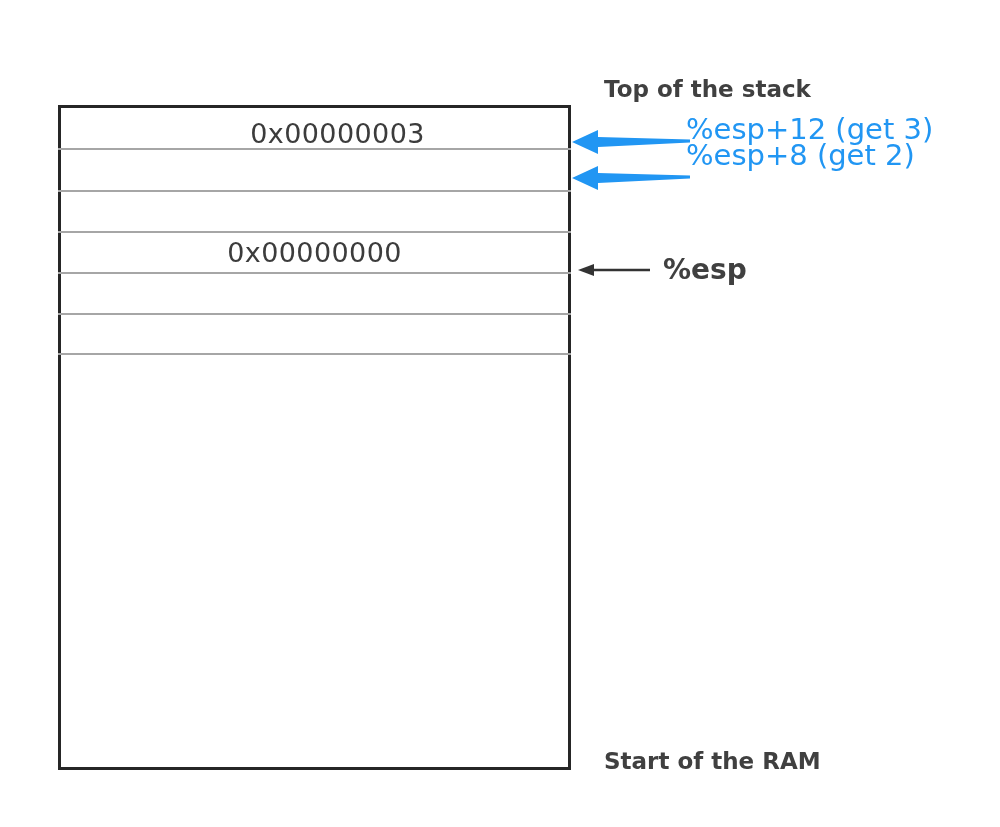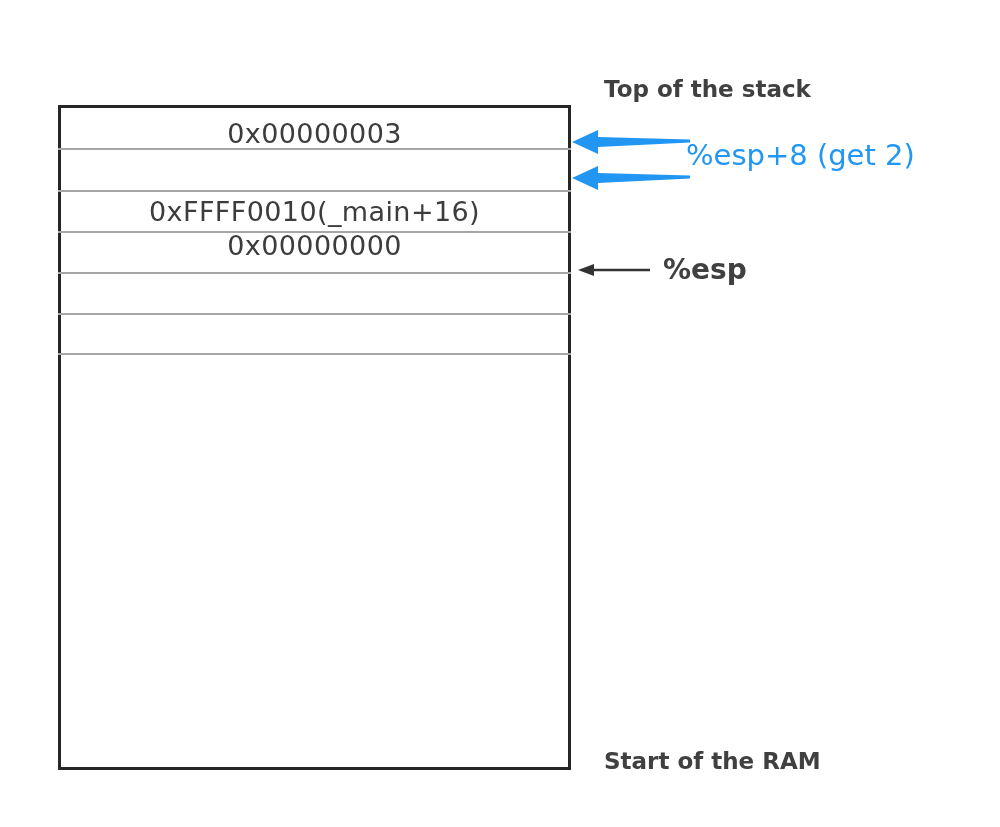--- a/index.html
+++ b/index.html
@@ -109,31 +109,31 @@
 
   <div class="stack-box"></div>
 
   <div class="sep" style="top:148px;"></div>
   <div class="sep" style="top:190px;"></div>
   <div class="sep" style="top:231px;"></div>
   <div class="sep" style="top:272px;"></div>
   <div class="sep" style="top:313px;"></div>
   <div class="sep" style="top:353px;"></div>
 
-  <div class="cell-text" style="top:118px;">0x00000003</div>
+  <div class="cell-text" style="top:118px;padding-left:23px;">0x00000003</div>
 
 
-  <div class="cell-text" style="top:196px;">0xFFFF0010(_main+16)</div>
 
-  <div class="cell-text" style="top:230px;">0x00000000</div>
+  <div class="cell-text" style="top:237px;">0x00000000</div>
 
   <div class="hdr-label" id="top-of-stack-label">Top of the stack</div>
 
   <div class="hdr-label" id="start-of-ram-label">Start of the RAM</div>
 
+  <div class="blue-label" id="esp12-label">%esp+12 (get 3)</div>
 
   <div class="blue-label" id="esp8-label">%esp+8 (get 2)</div>
 
   <div id="esp-label">%esp</div>
 
   <svg id="arrow-layer" viewBox="0 0 1000 827">
 
     <g>
       <polygon points="572,142 598,130 598,137 690,139.5 690,142.5 598,147 598,154" fill="#2196f3"></polygon>
     </g>

